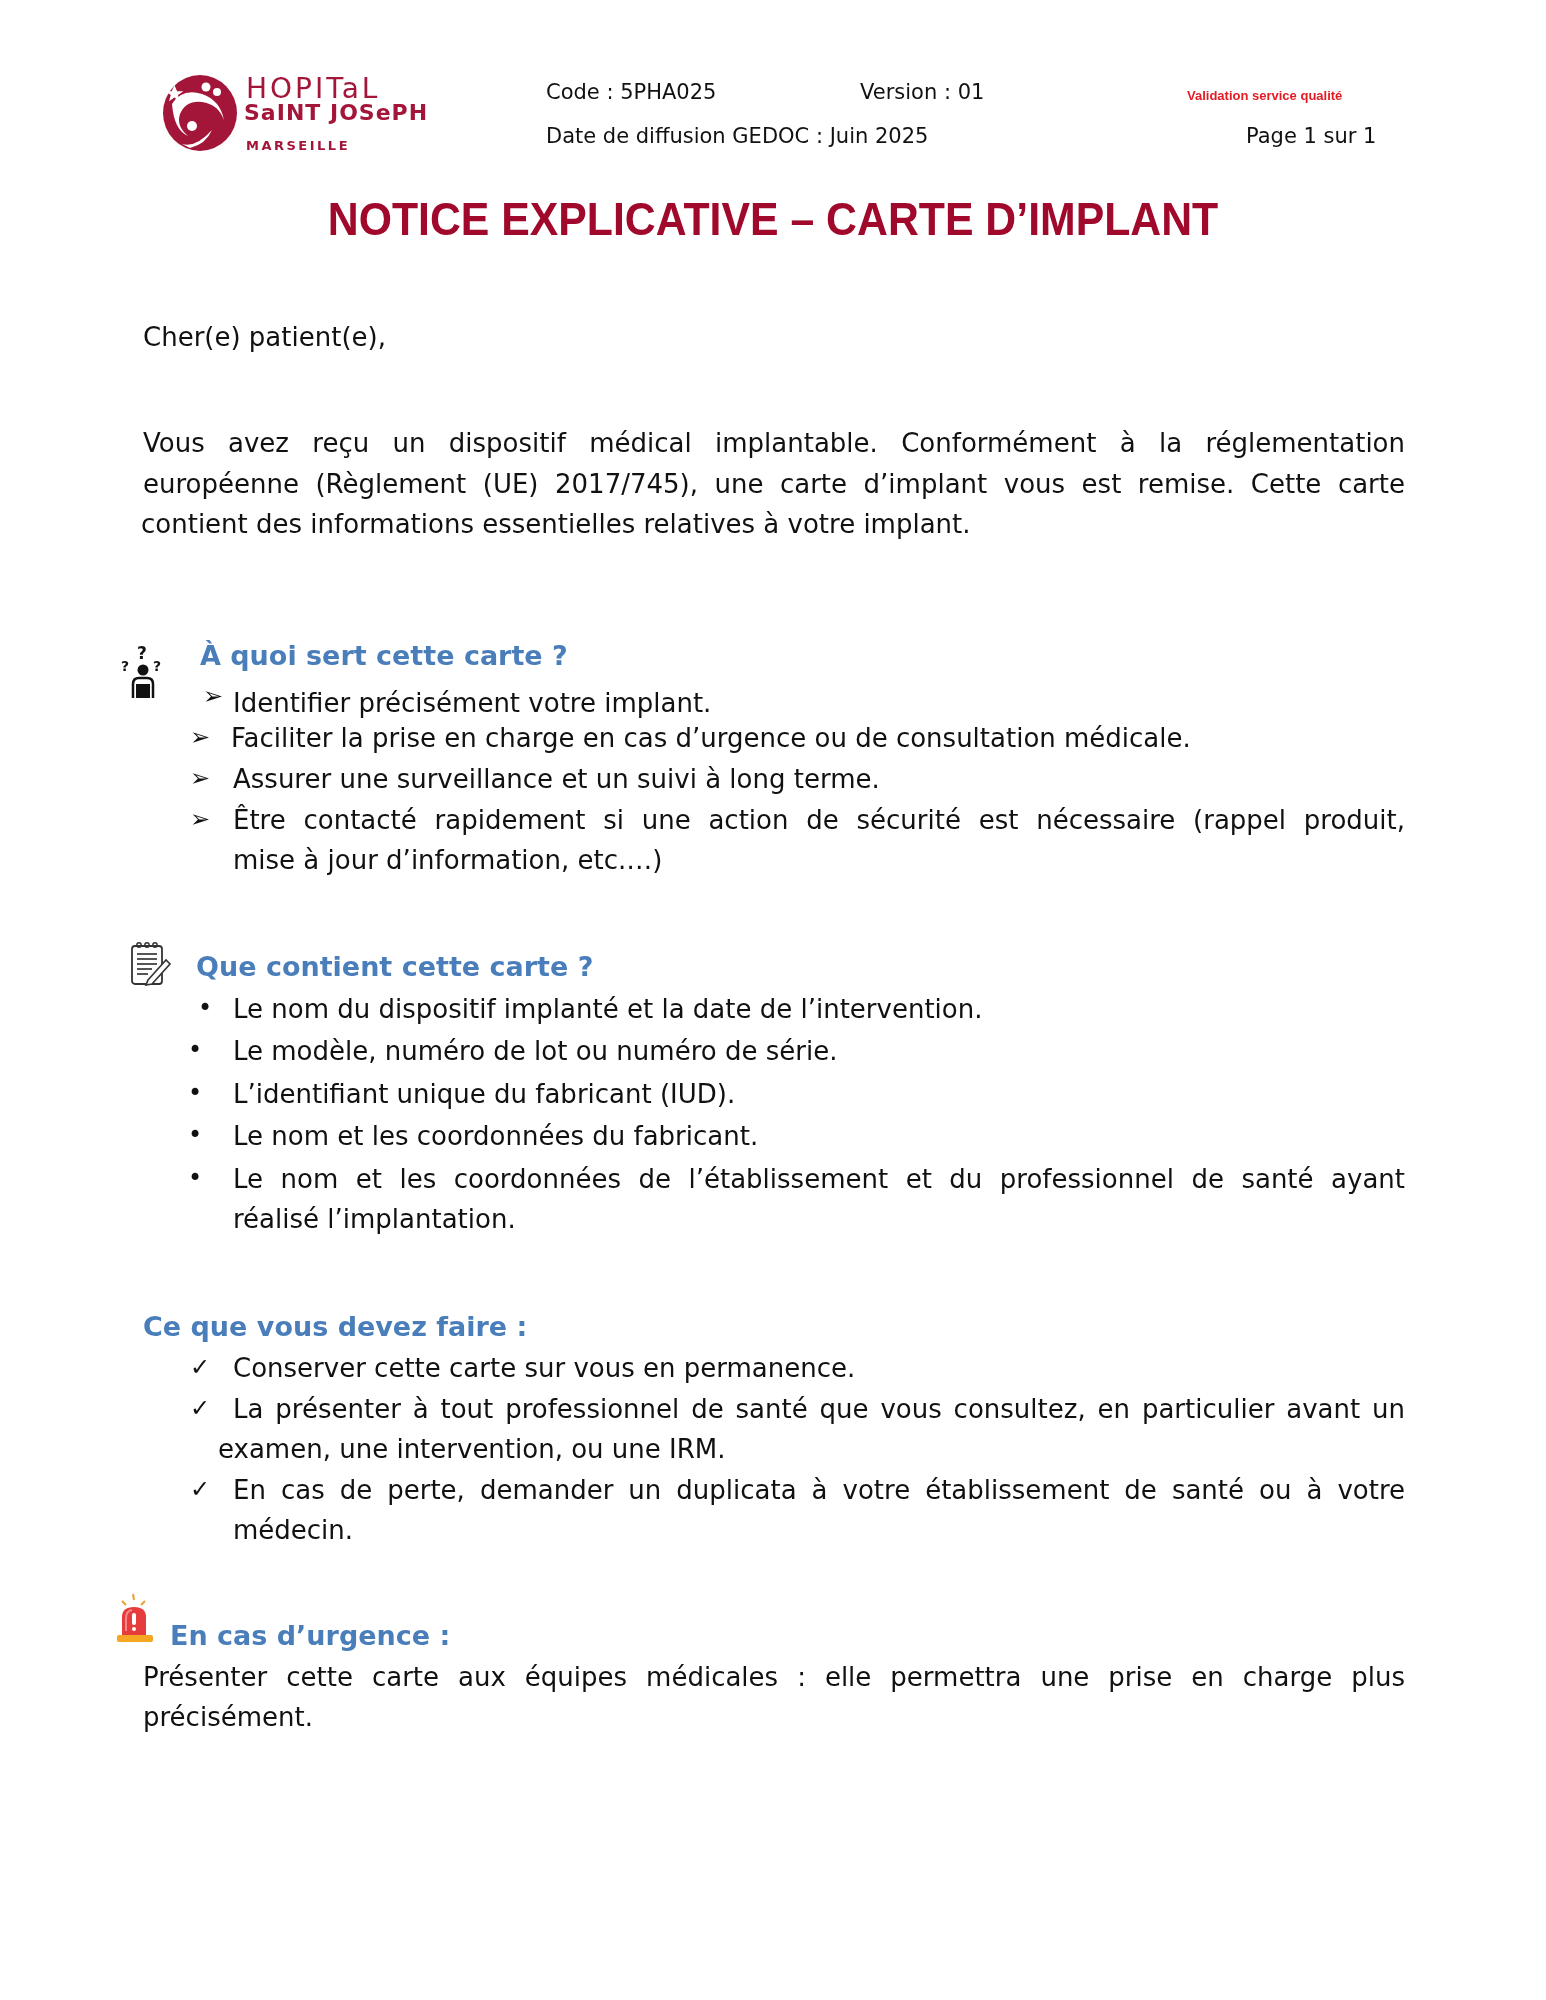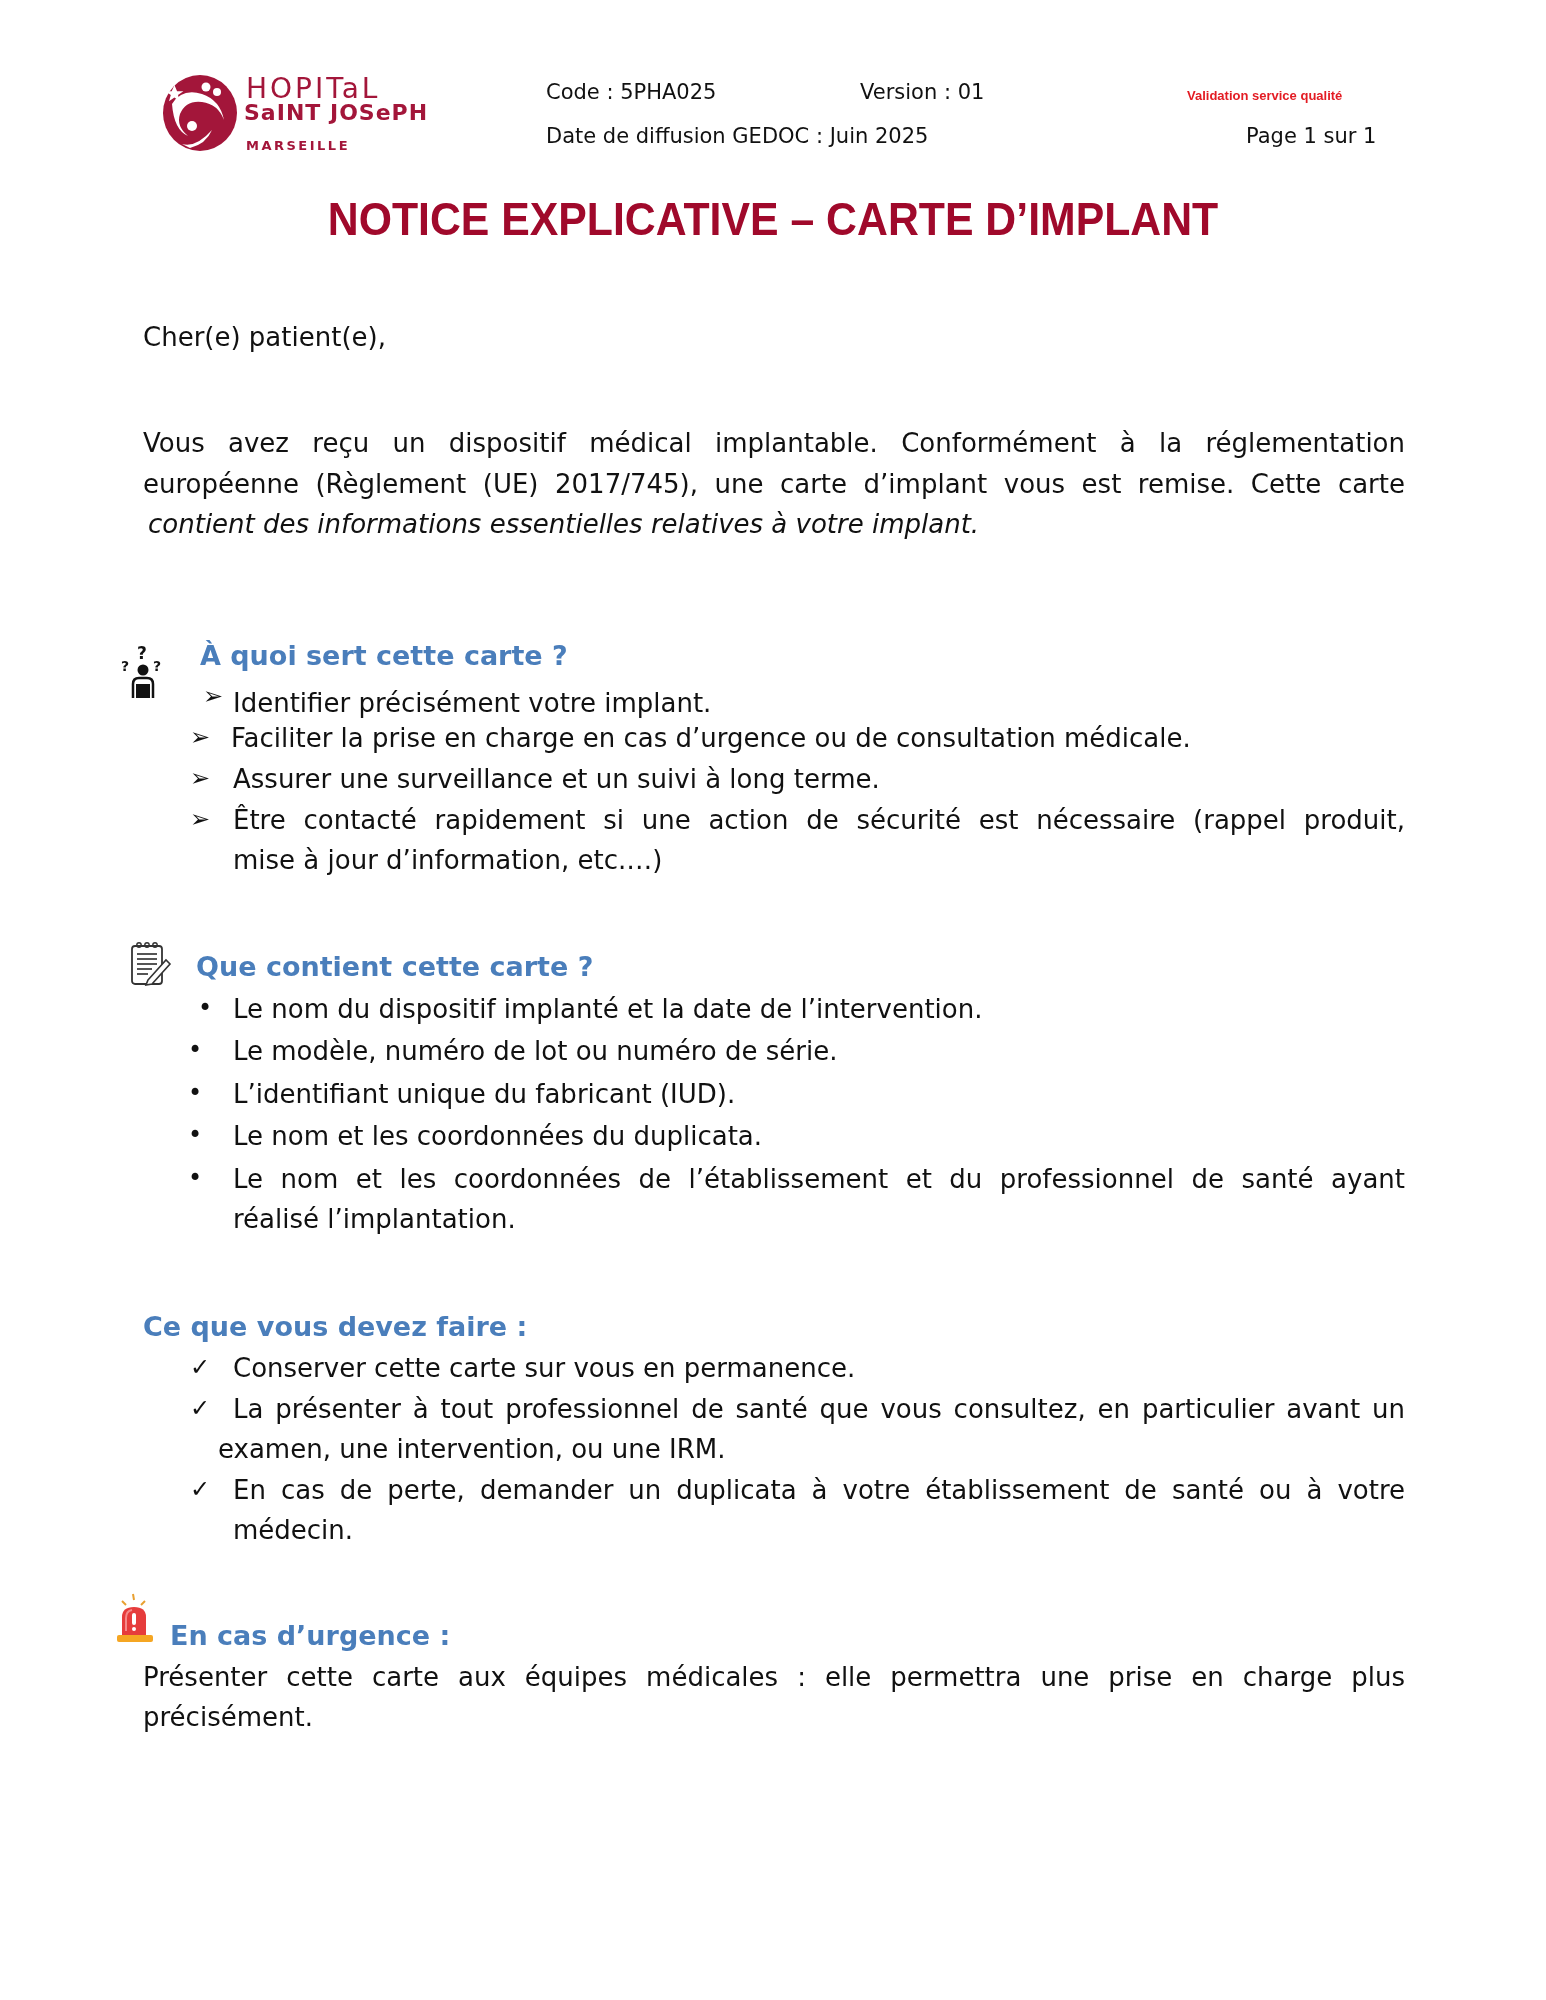--- a/index.html
+++ b/index.html
@@ -16,21 +16,21 @@
   .logo-marseille { left: 84px; top: 64px; font-family: "DejaVu Sans", sans-serif; font-weight: bold;
                     font-size: 13px; letter-spacing: 2.5px; color: #a3163a; }
   
   .meta { font-family: "DejaVu Sans", sans-serif; font-size: 21px; color: #111; }
   .validation { font-family: "Liberation Sans", sans-serif; font-weight: bold; font-size: 13px; color: #e31b23; }
   .title { left: 0; width: 1546px; top: 192px; text-align: center; font-family: "Liberation Sans", sans-serif;
            font-weight: bold; font-size: 46px; color: #a0092b; letter-spacing: 0px; transform: scaleX(0.93); }
   
   .txt { font-family: "DejaVu Sans", sans-serif; font-size: 26px; color: #111; }
   .just { left: 143px; width: 1262px; text-align: justify; text-align-last: justify; white-space: nowrap; }
-  .just-last { left: 148px; font-style: italic; }
+  .just-last { left: 141px; }
   .bjust { left: 233px; width: 1172px; text-align: justify; text-align-last: justify; }
   .head { font-family: "DejaVu Sans", sans-serif; font-weight: bold; font-size: 27px; color: #4a7ebb; }
   .marker { font-size: 24px; color: #111; }
   .icon { position: absolute; }
 </style>
 </head>
 <body>
 
 <div class="logo">
   <svg class="logo-circle" viewBox="0 0 76 78">
@@ -106,21 +106,21 @@
   <span class="abs marker" style="left:198px; top:994px;">•</span>
   <span class="abs txt" style="left:233px; top:994px;">Le nom du dispositif implanté et la date de l’intervention.</span>
 
   <span class="abs marker" style="left:188px; top:1036px;">•</span>
   <span class="abs txt" style="left:233px; top:1036px;">Le modèle, numéro de lot ou numéro de série.</span>
 
   <span class="abs marker" style="left:188px; top:1079px;">•</span>
   <span class="abs txt" style="left:233px; top:1079px;">L’identifiant unique du fabricant (IUD).</span>
 
   <span class="abs marker" style="left:188px; top:1121px;">•</span>
-  <span class="abs txt" style="left:233px; top:1121px;">Le nom et les coordonnées du duplicata.</span>
+  <span class="abs txt" style="left:233px; top:1121px;">Le nom et les coordonnées du fabricant.</span>
 
   <span class="abs marker" style="left:188px; top:1164px;">•</span>
   <div class="abs txt bjust" style="top:1164px;">Le nom et les coordonnées de l’établissement et du professionnel de santé ayant</div>
   <span class="abs txt" style="left:233px; top:1204px;">réalisé l’implantation.</span>
 </div>
 
 <div>
   <span class="abs head" style="left:143px; top:1311px;">Ce que vous devez faire :</span>
 
   <span class="abs marker" style="left:190px; top:1353px;">✓</span>

